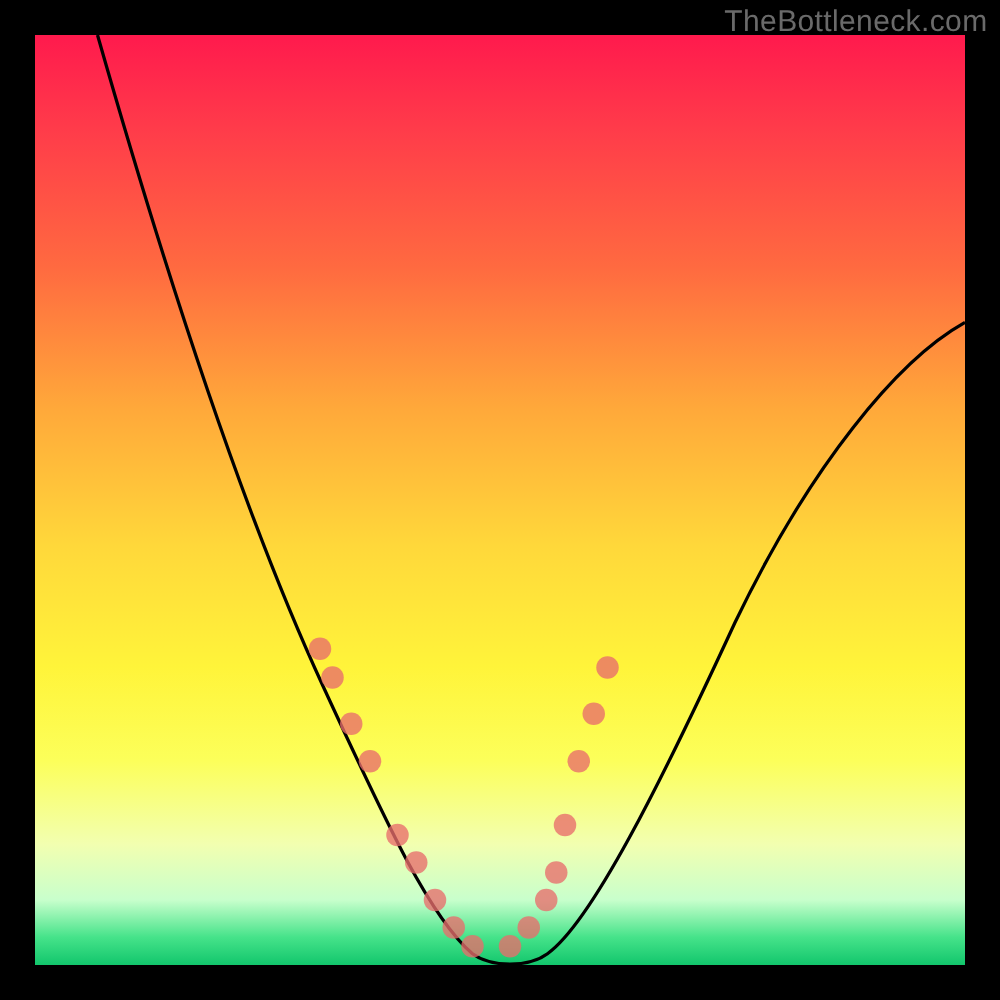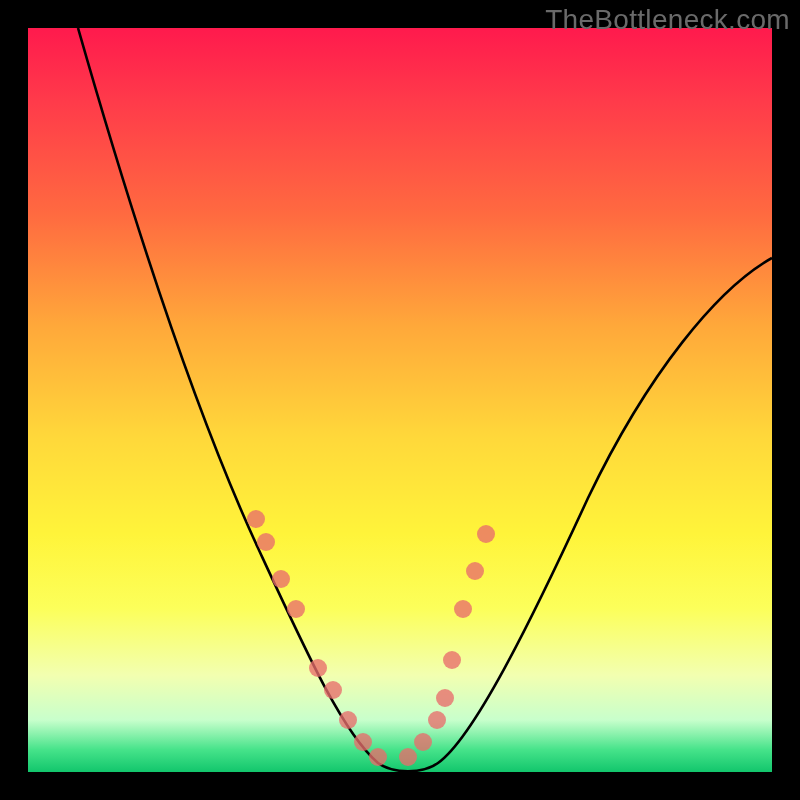--- a/index.html
+++ b/index.html
@@ -30,21 +30,21 @@
       #c8ffcc 93%,
       #46e38a 97%,
       #12c66c 100%
     );
   }
   .watermark {
     position: absolute;
     top: 4px;
     right: 10px;
     color: #6a6a6a;
-    font-size: 28px;
+    font-size: 24px;
     font-weight: 500;
     letter-spacing: 0.3px;
     user-select: none;
     margin-left: 44px;
   }
   svg.curve {
     position: absolute;
     left: 0;
     top: 0;
     width: 744px;

